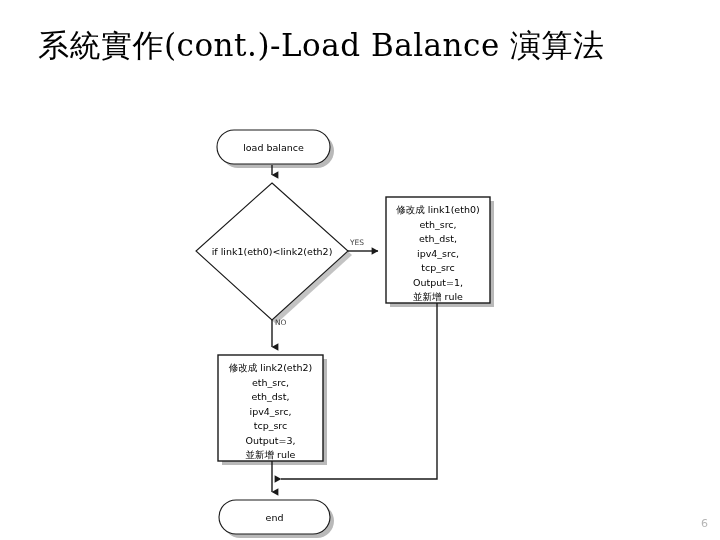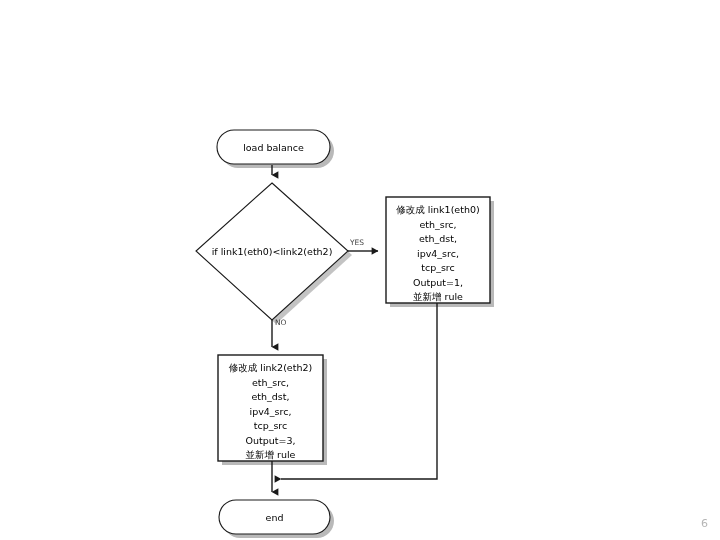--- a/index.html
+++ b/index.html
@@ -79,20 +79,21 @@
     font-family: "DejaVu Sans", "Liberation Sans", sans-serif;
     font-size: 11px;
     color: #b5b5b5;
   }
 </style>
 </head>
 <body>
 
 <div id="slide">
 
+  <div id="slide-title">系統實作(cont.)-Load Balance 演算法</div>
 
   <div id="flowchart-area">
     <svg id="flow-svg" width="720" height="540" viewBox="0 0 720 540" xmlns="http://www.w3.org/2000/svg">
 
       <defs>
         <marker id="arrowDown" markerWidth="9" markerHeight="9" refX="4.5" refY="7.6" orient="auto" markerUnits="userSpaceOnUse">
           <path d="M0.7,1.2 L4.5,8.0 L8.3,1.2 Z" fill="#1a1a1a"></path>
         </marker>
         <marker id="arrowRight" markerWidth="9" markerHeight="9" refX="7.6" refY="4.5" orient="auto" markerUnits="userSpaceOnUse">
           <path d="M1.2,0.7 L8.0,4.5 L1.2,8.3 Z" fill="#1a1a1a"></path>

